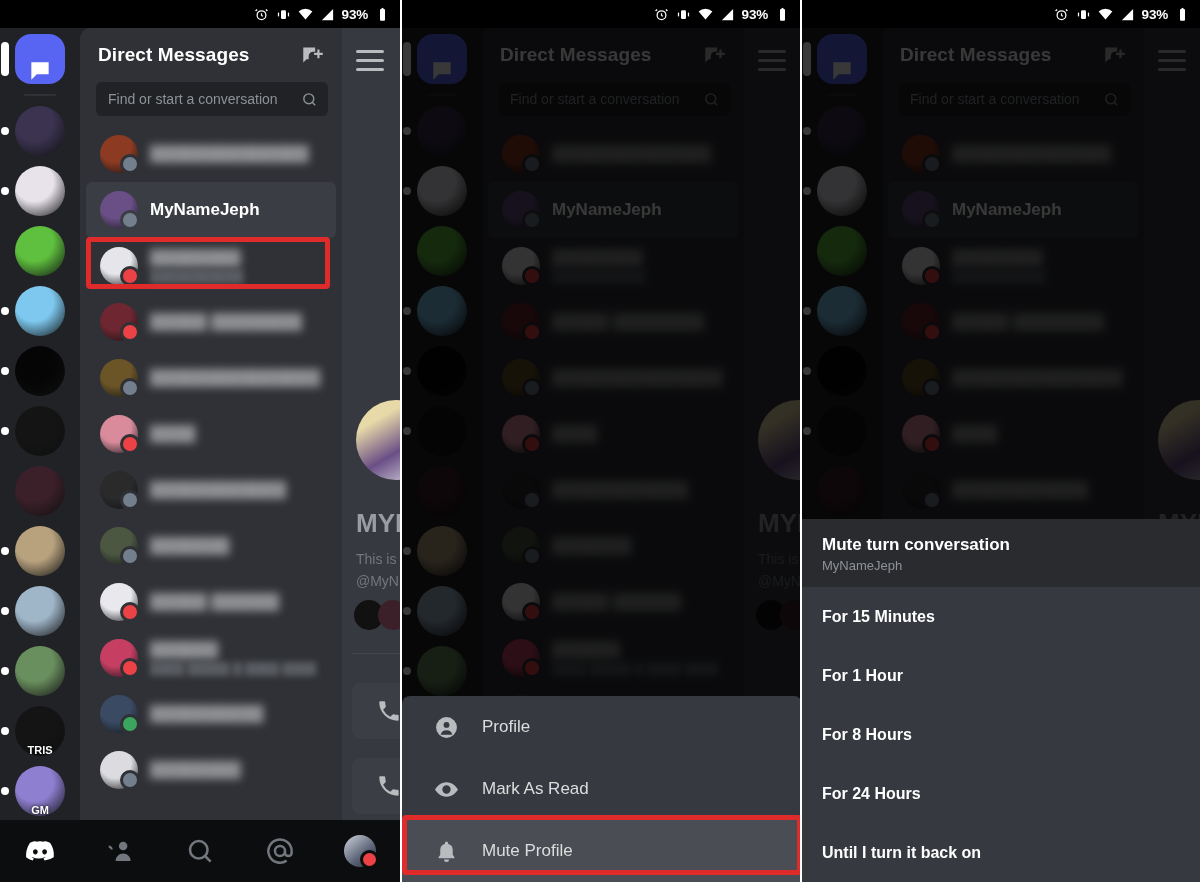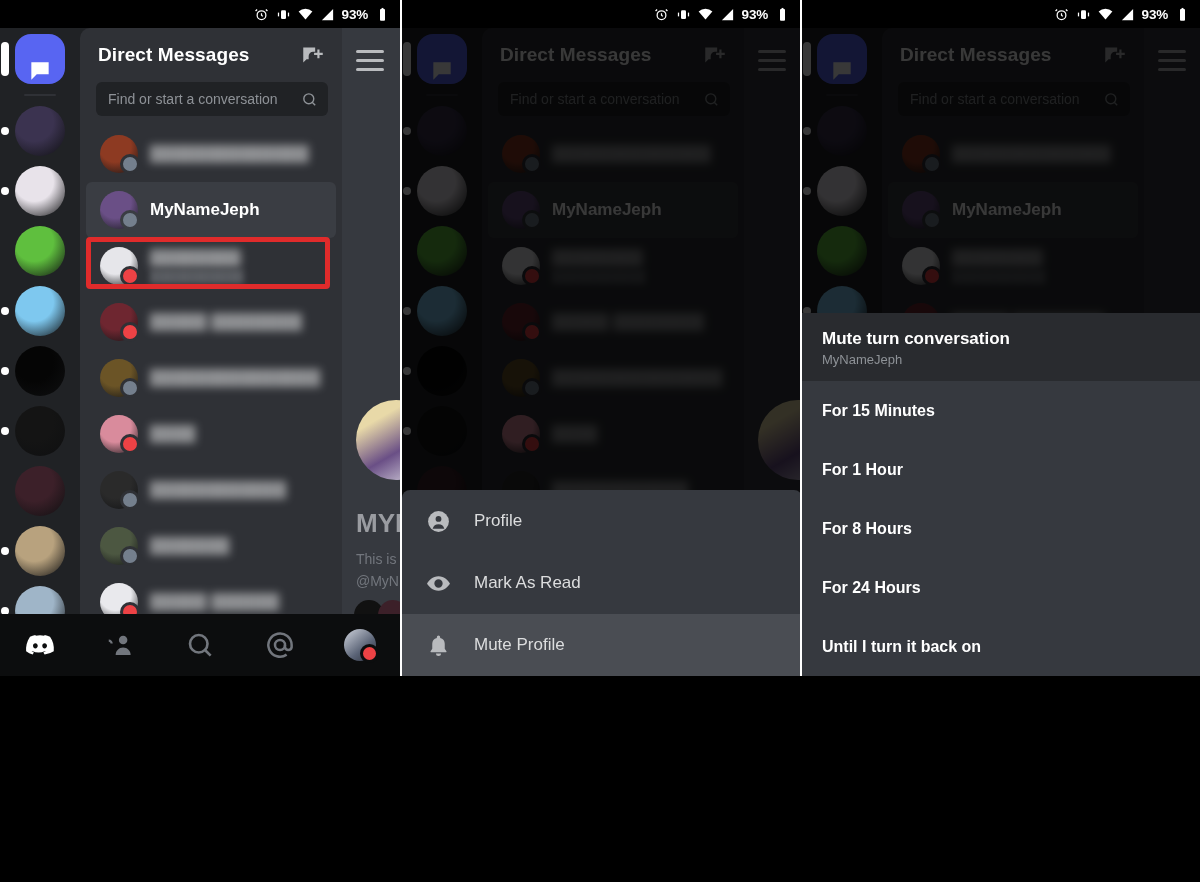--- a/index.html
+++ b/index.html
@@ -2,21 +2,21 @@
 <html><head>
 <meta charset="utf-8">
 <style>
   * { margin:0; padding:0; box-sizing:border-box; }
   html,body {
     width:1200px; height:882px; overflow:hidden;
     background:#000;
     font-family:"Liberation Sans", sans-serif;
   }
   .screens { display:flex; width:1200px; height:882px; }
-  .panel { position:relative; width:400px; height:676px; overflow:hidden; background:#0ea5e9; }
+  .panel { position:relative; width:400px; height:882px; overflow:hidden; background:#0ea5e9; }
   .panel + .panel { border-left:2px solid #ffffff; }
 
   
   .statusbar {
     position:absolute; top:0; left:0; width:100%; height:28px;
     background:#000; display:flex; align-items:center; justify-content:flex-end;
     padding-right:10px; gap:7px; z-index:40;
   }
   .sb-ico { width:15px; height:15px; display:block; }
   .sb-batt-txt { color:#fff; font-size:13.5px; font-weight:bold; letter-spacing:-0.2px; }
@@ -118,21 +118,21 @@
   .scrim { position:absolute; inset:0; background:rgba(0,0,0,0.78); z-index:15; }
 
   
   .sheet {
     position:absolute; left:0; bottom:0; width:400px; background:#36393f; z-index:20;
     border-top-left-radius:8px; border-top-right-radius:8px; overflow:hidden;
   }
   .sheet-head { display:flex; align-items:center; padding:18px 20px; border-bottom:1px solid #2c2f33; }
   .sheet-head .img { width:50px; height:50px; border-radius:50%; background-size:cover; background-position:center; margin-right:18px; }
   .sheet-head .nm { color:#fff; font-size:21px; font-weight:bold; }
-  .sheet-item { display:flex; align-items:center; height:62px; padding:0 24px; }
+  .sheet-item { display:flex; align-items:center; height:62px; padding:0 32px; }
   .sheet-item .ic { width:34px; display:flex; align-items:center; }
   .sheet-item .ic svg { width:25px; height:25px; }
   .sheet-item .lb { color:#dcddde; font-size:17px; margin-left:14px; }
   .sheet-item.hl { background:#4a4d53; }
 
   
   .mutesheet { position:absolute; left:0; bottom:0; width:400px; background:#36393f; z-index:20; }
   .mute-head { background:#292b2f; padding:16px 20px 14px 20px; }
   .mute-head .t { color:#fff; font-size:17px; font-weight:bold; }
   .mute-head .s { color:#8e9297; font-size:13px; margin-top:3px; }

